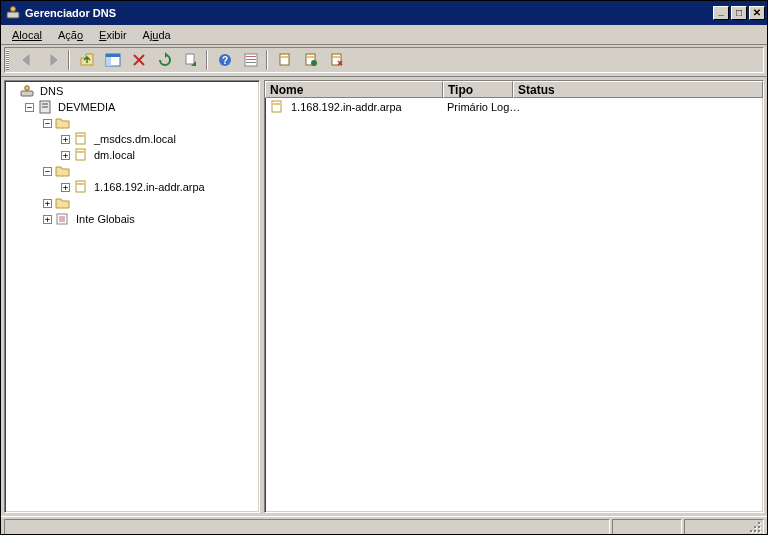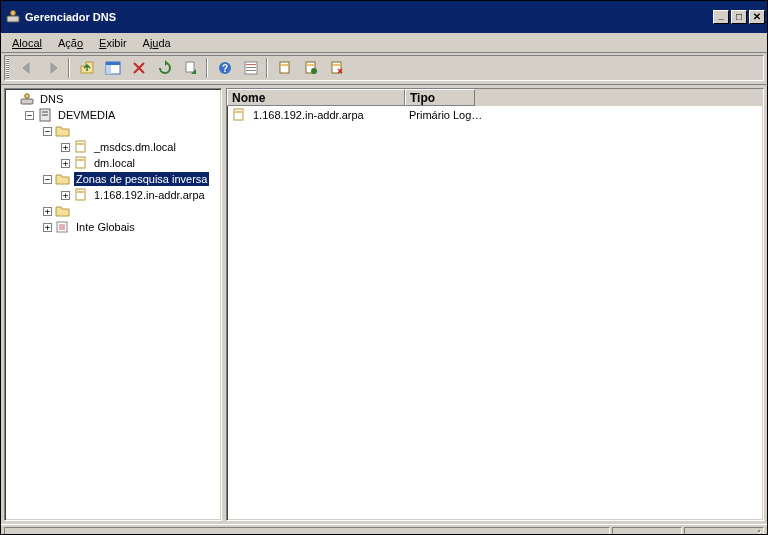--- a/index.html
+++ b/index.html
@@ -8,21 +8,21 @@
     font-family: Tahoma, sans-serif;
     font-size: 11px;
     background: #d4d0c8;
     width: 768px;
     height: 535px;
     overflow: hidden;
     border: 1px solid #000;
   }
   
   .titlebar {
-    height: 32px;
+    height: 24px;
     background: linear-gradient(to bottom, #0a246a 0%, #0a246a 50%, #0a246a 100%);
     display: flex;
     align-items: center;
     padding: 0 2px;
     color: #fff;
   }
   .titlebar .app-icon {
     width: 16px; height: 16px; margin: 0 4px 0 2px;
     display:flex;align-items:center;justify-content:center;
   }
@@ -65,21 +65,21 @@
   .client {
     display:flex; height: calc(535px - 22px - 20px - 32px - 22px);
     padding:3px; gap:4px;
   }
   .pane {
     background:#fff; border:1px solid #808080;
     border-right-color:#fff; border-bottom-color:#fff;
     box-shadow: inset 1px 1px 0 #404040, inset -1px -1px 0 #d4d0c8;
     overflow:auto;
   }
-  .tree-pane { width:218px; }
+  .tree-pane { width:256px; }
   .list-pane { flex:1; display:flex; flex-direction:column; }
   
   .tree { padding:2px 0 2px 2px; }
   .node { white-space:nowrap; }
   .row { display:flex; align-items:center; height:16px; }
   .exp {
     width:9px; height:9px; border:1px solid #808080; background:#fff;
     font-size:9px; line-height:7px; text-align:center; margin-right:3px;
     color:#000; font-family:monospace; cursor:default;
   }
@@ -284,21 +284,20 @@
                 </div>
               </div>
               <div class="node">
                 <div class="row">
                   <span class="exp">−</span>
                   <span class="ticon">
                     <svg width="16" height="16" viewBox="0 0 16 16">
                         <path d="M1 4 L6 4 L7 6 L14 6 L14 13 L1 13 Z" fill="#f5df9b" stroke="#b89a3a"></path>
                       </svg>
                   </span>
-                  <span class="label sel">Zonas de pesquisa inversa</span>
                 </div>
                 <div class="children">
                   <div class="row">
                     <span class="exp">+</span>
                     <span class="ticon">
                       <svg width="16" height="16" viewBox="0 0 16 16">
                           <rect x="3" y="2" width="9" height="11" fill="#fff" stroke="#b89a3a"></rect>
                           <rect x="4" y="4" width="7" height="2" fill="#f0c070"></rect>
                         </svg>
                     </span>
@@ -328,20 +327,21 @@
           </div>
         </div>
       </div>
     </div>
   </div>
 
   <div class="pane list-pane">
     <div class="lv-header">
       <div class="lv-col" style="width:178px">Nome</div>
       <div class="lv-col" style="width:70px">Tipo</div>
+      <div class="lv-col" style="flex:1">Status</div>
     </div>
     <div class="lv-body">
       <div class="lv-row">
         <div class="lv-cell withicon" style="width:178px">
           <span class="ticon">
             <svg width="16" height="16" viewBox="0 0 16 16">
                 <rect x="3" y="2" width="9" height="11" fill="#fff" stroke="#b89a3a"></rect>
                 <rect x="4" y="4" width="7" height="2" fill="#f0c070"></rect>
               </svg>
           </span>

